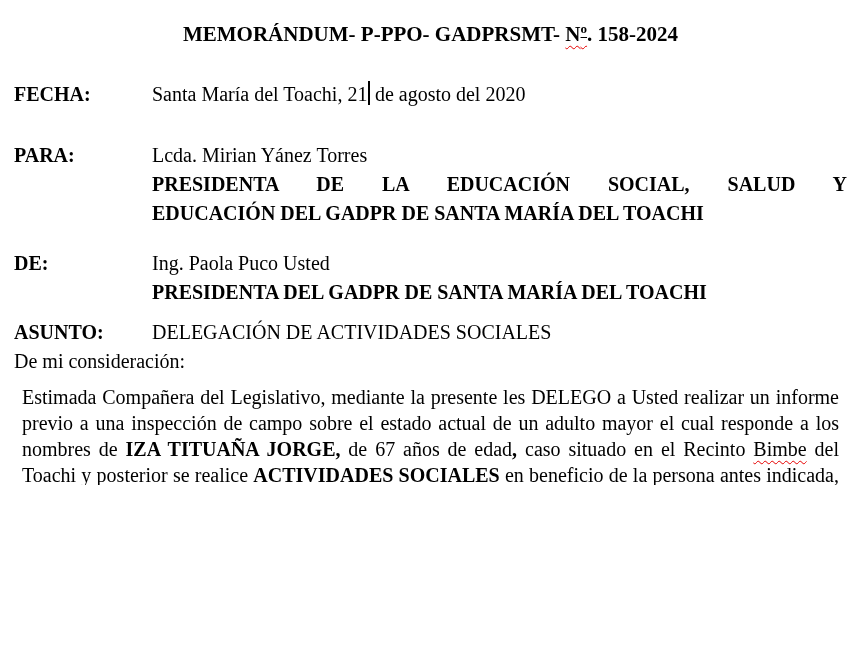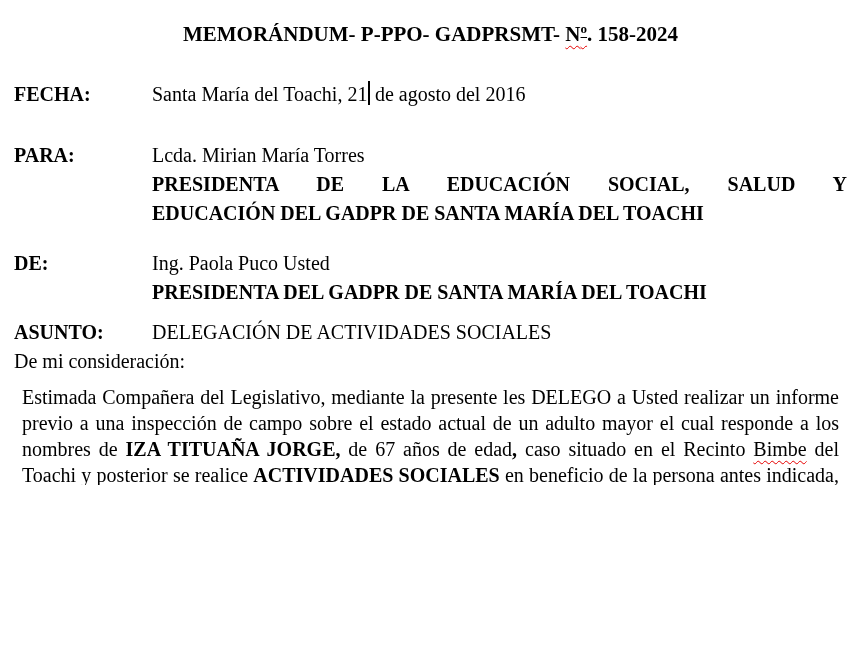--- a/index.html
+++ b/index.html
@@ -81,27 +81,27 @@
 </style>
 </head>
 <body>
 
 <div class="doc">
 
   <div class="title"><span>MEMORÁNDUM- P-PPO- GADPRSMT- </span><span class="squiggle"><span>N</span><span class="ordinal">o</span></span><span>. 158-2024</span></div>
 
   <div class="row mb-32">
     <div class="label">FECHA:</div>
-    <div class="value"><span>Santa María del Toachi, 21</span><span class="caret"></span><span> de agosto del 2016</span></div>
+    <div class="value"><span>Santa María del Toachi, 21</span><span class="caret"></span><span> de agosto del 2020</span></div>
   </div>
 
   <div class="row mb-21">
     <div class="label">PARA:</div>
     <div class="value">
-      <div>Lcda. Mirian María Torres</div>
+      <div>Lcda. Mirian Yánez Torres</div>
       <div class="bold justify-last">PRESIDENTA DE LA EDUCACIÓN SOCIAL, SALUD Y</div>
       <div class="bold">EDUCACIÓN DEL GADPR DE SANTA MARÍA DEL TOACHI</div>
     </div>
   </div>
 
   <div class="row mb-19">
     <div class="label">DE:</div>
     <div class="value">
       <div>Ing. Paola Puco Usted</div>
       <div class="bold">PRESIDENTA DEL GADPR DE SANTA MARÍA DEL TOACHI</div>

